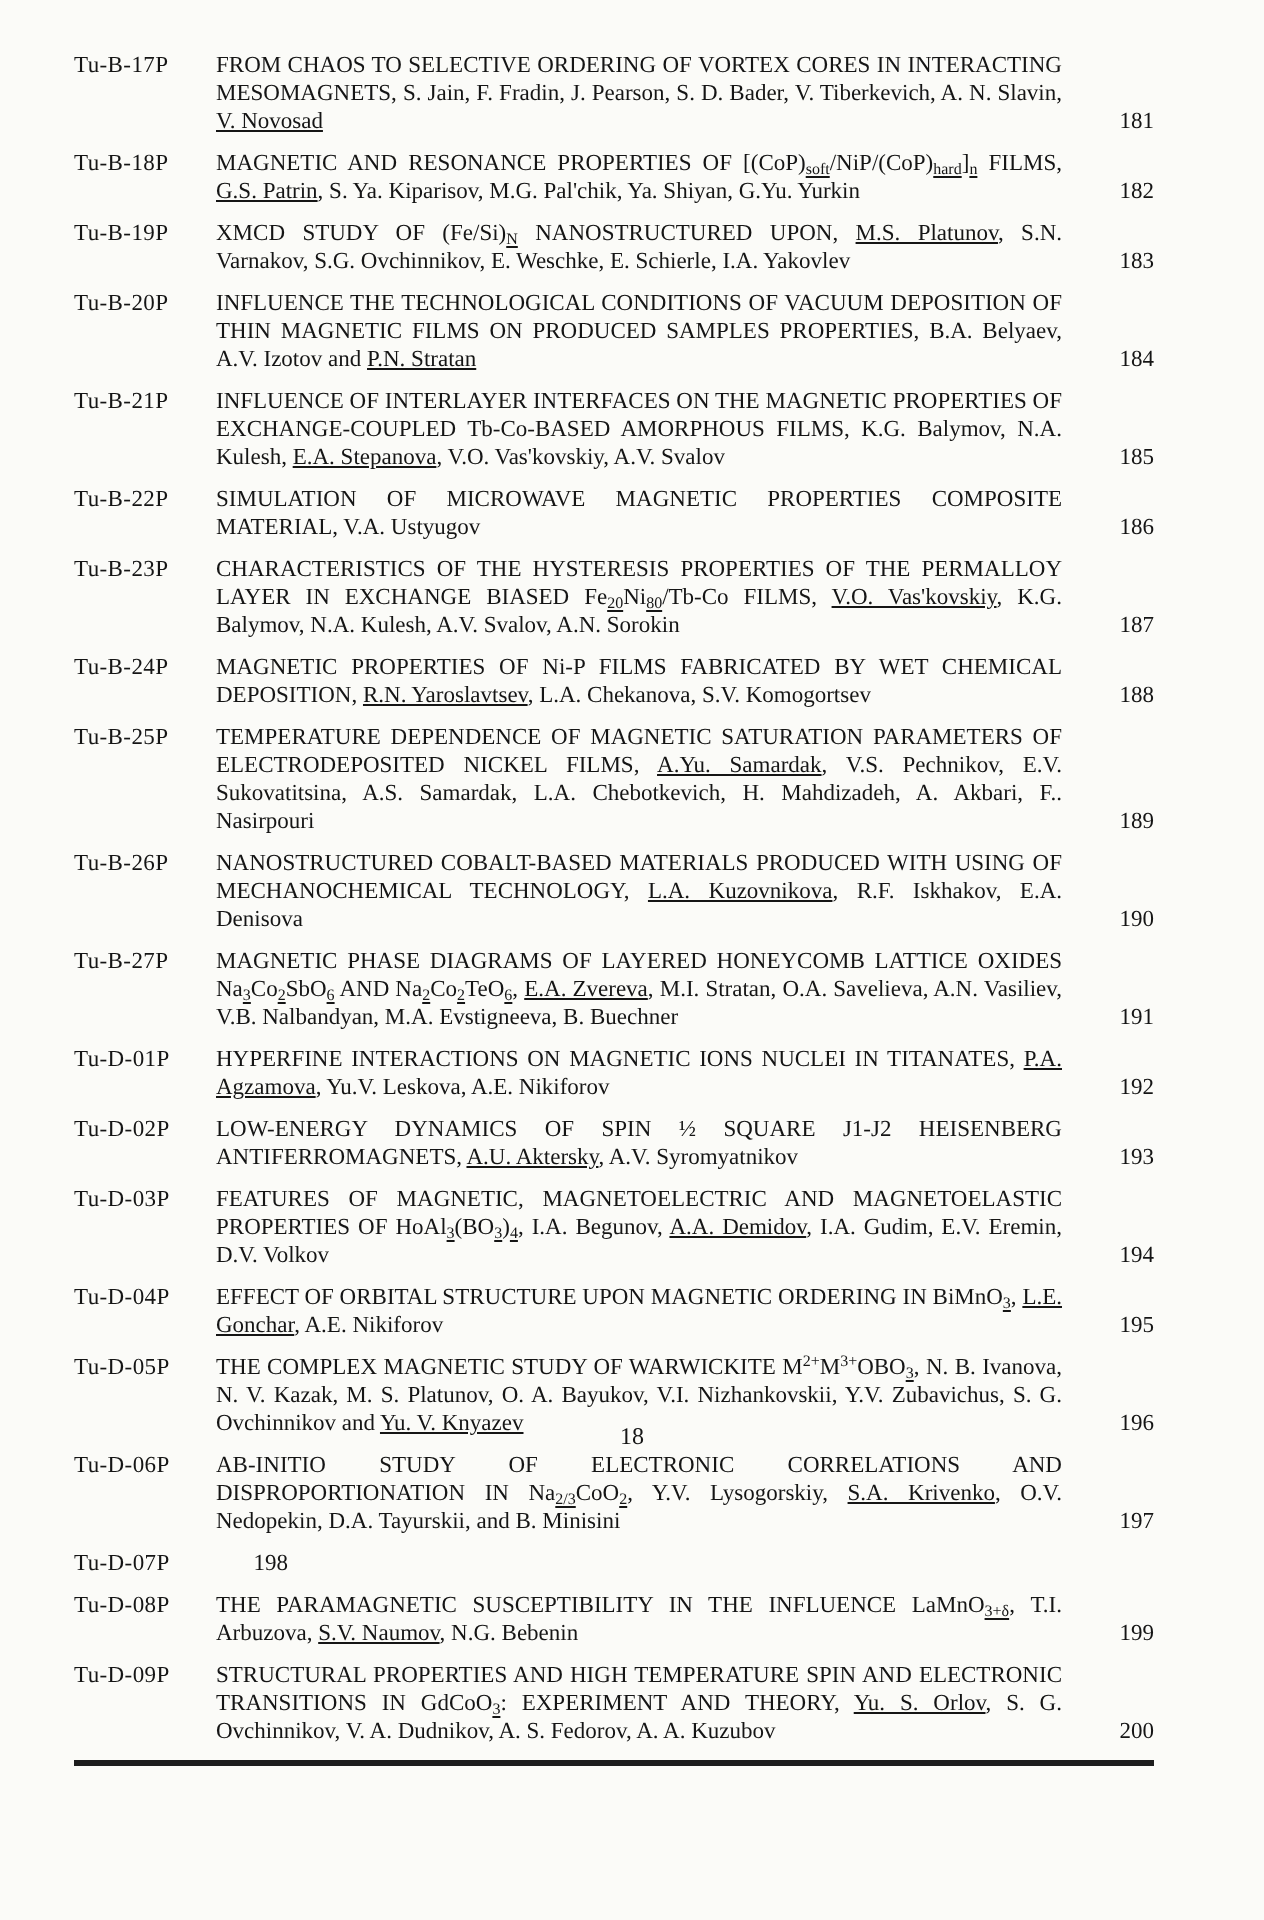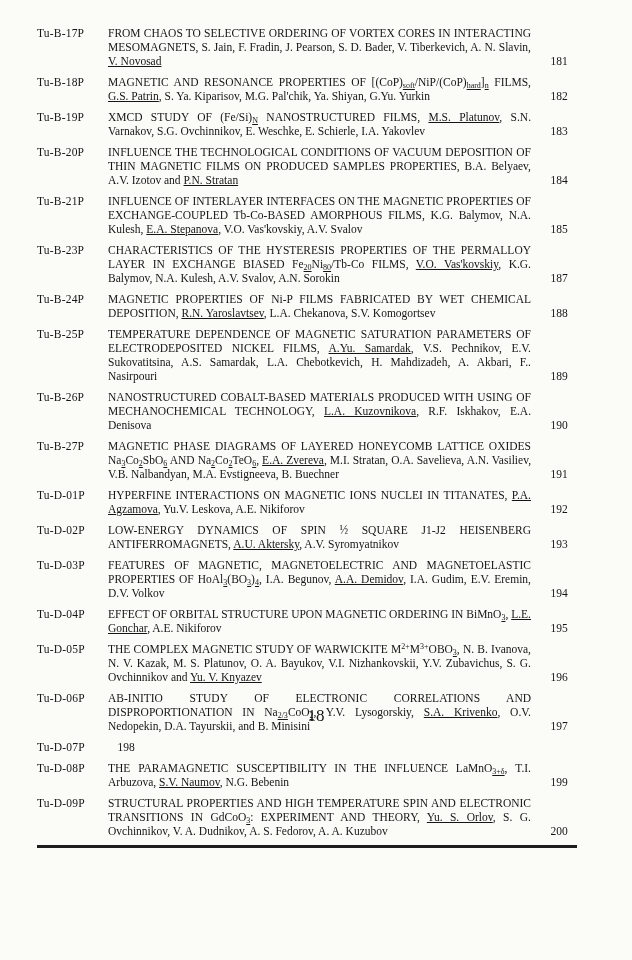--- a/index.html
+++ b/index.html
@@ -31,41 +31,41 @@
     letter-spacing: 0.2px;
     white-space: nowrap;
   }
   .body {
     flex: 1 1 auto;
     text-align: justify;
     padding-right: 10px;
   }
   .pageno {
     flex: 0 0 36px;
-    text-align: center;
+    text-align: right;
     align-self: flex-end;
   }
   .u { text-decoration: underline; }
   .i { }
   sub, sup { font-size: 8px; line-height: 0; }
   sub { vertical-align: -2px; text-decoration: underline; }
   sup { vertical-align: 4px; }
   .rule {
     height: 3px;
     background: #1d1d1d;
     margin-top: 2px;
     width: 100%;
   }
   .footer {
     position: absolute;
     left: 0;
     right: 0;
     bottom: 26px;
     text-align: center;
-    font-size: 17px;
+    font-size: 12px;
     color: #151515;
   }
 </style>
 </head>
 <body>
 
 <div class="page">
   <div class="entries">
   <div class="entry">
     <div class="code">Tu-B-17P</div>
@@ -74,36 +74,41 @@
   </div>
 
   <div class="entry">
     <div class="code">Tu-B-18P</div>
     <div class="body"><span>MAGNETIC AND RESONANCE PROPERTIES OF [(CoP)</span><sub>soft</sub><span>/NiP/(CoP)</span><sub>hard</sub><span>]</span><sub>n</sub><span> FILMS, </span><span class="u">G.S. Patrin</span><span>, S. Ya. Kiparisov, M.G. Pal'chik, Ya. Shiyan, G.Yu. Yurkin</span></div>
     <div class="pageno">182</div>
   </div>
 
   <div class="entry">
     <div class="code">Tu-B-19P</div>
-    <div class="body"><span>XMCD STUDY OF (Fe/Si)</span><sub>N</sub><span> NANOSTRUCTURED FILMS, </span><span class="u">M.S. Platunov</span><span>, S.N. Varnakov, S.G. Ovchinnikov, E. Weschke, E. Schierle, I.A. Yakovlev</span></div>
+    <div class="body"><span>XMCD STUDY OF (Fe/Si)</span><sub>N</sub><span> NANOSTRUCTURED UPON, </span><span class="u">M.S. Platunov</span><span>, S.N. Varnakov, S.G. Ovchinnikov, E. Weschke, E. Schierle, I.A. Yakovlev</span></div>
     <div class="pageno">183</div>
   </div>
 
   <div class="entry">
     <div class="code">Tu-B-20P</div>
     <div class="body"><span>INFLUENCE THE TECHNOLOGICAL CONDITIONS OF VACUUM DEPOSITION OF THIN MAGNETIC FILMS ON PRODUCED SAMPLES PROPERTIES, B.A. Belyaev, A.V. Izotov and </span><span class="u">P.N. Stratan</span></div>
     <div class="pageno">184</div>
   </div>
 
   <div class="entry">
     <div class="code">Tu-B-21P</div>
     <div class="body"><span>INFLUENCE OF INTERLAYER INTERFACES ON THE MAGNETIC PROPERTIES OF EXCHANGE-COUPLED Tb-Co-BASED AMORPHOUS FILMS, K.G. Balymov, N.A. Kulesh, </span><span class="u">E.A. Stepanova</span><span>, V.O. Vas'kovskiy, A.V. Svalov</span></div>
     <div class="pageno">185</div>
   </div>
 
+  <div class="entry">
+    <div class="code">Tu-B-22P</div>
+    <div class="body"><span>SIMULATION OF MICROWAVE MAGNETIC PROPERTIES COMPOSITE MATERIAL, V.A. Ustyugov</span></div>
+    <div class="pageno">186</div>
+  </div>
 
   <div class="entry">
     <div class="code">Tu-B-23P</div>
     <div class="body"><span>CHARACTERISTICS OF THE HYSTERESIS PROPERTIES OF THE PERMALLOY LAYER IN EXCHANGE BIASED Fe</span><sub>20</sub><span>Ni</span><sub>80</sub><span>/Tb-Co FILMS, </span><span class="u">V.O. Vas'kovskiy</span><span>, K.G. Balymov, N.A. Kulesh, A.V. Svalov, A.N. Sorokin</span></div>
     <div class="pageno">187</div>
   </div>
 
   <div class="entry">
     <div class="code">Tu-B-24P</div>
     <div class="body"><span>MAGNETIC PROPERTIES OF Ni-P FILMS FABRICATED BY WET CHEMICAL DEPOSITION, </span><span class="u">R.N. Yaroslavtsev</span><span>, L.A. Chekanova, S.V. Komogortsev</span></div>

